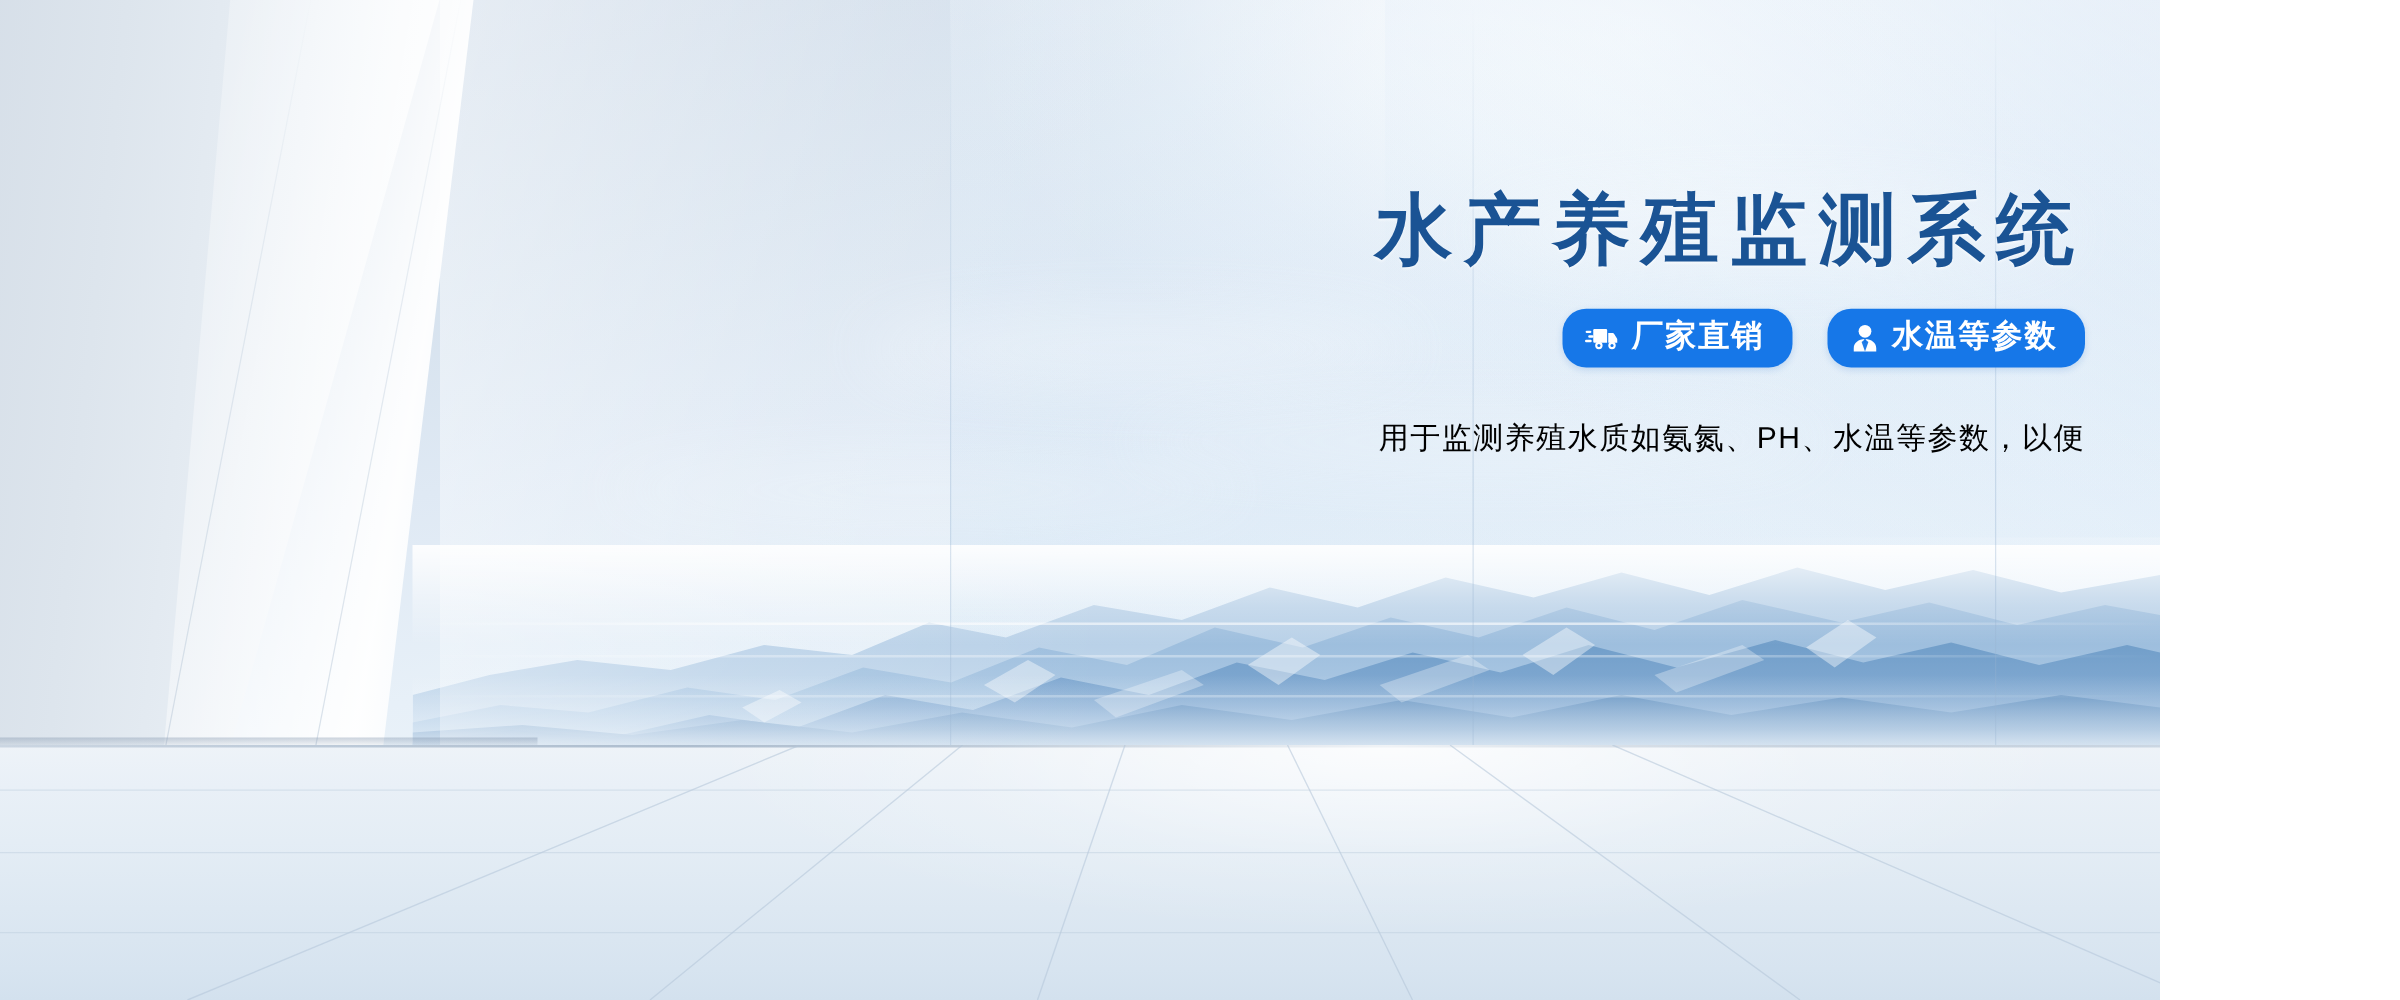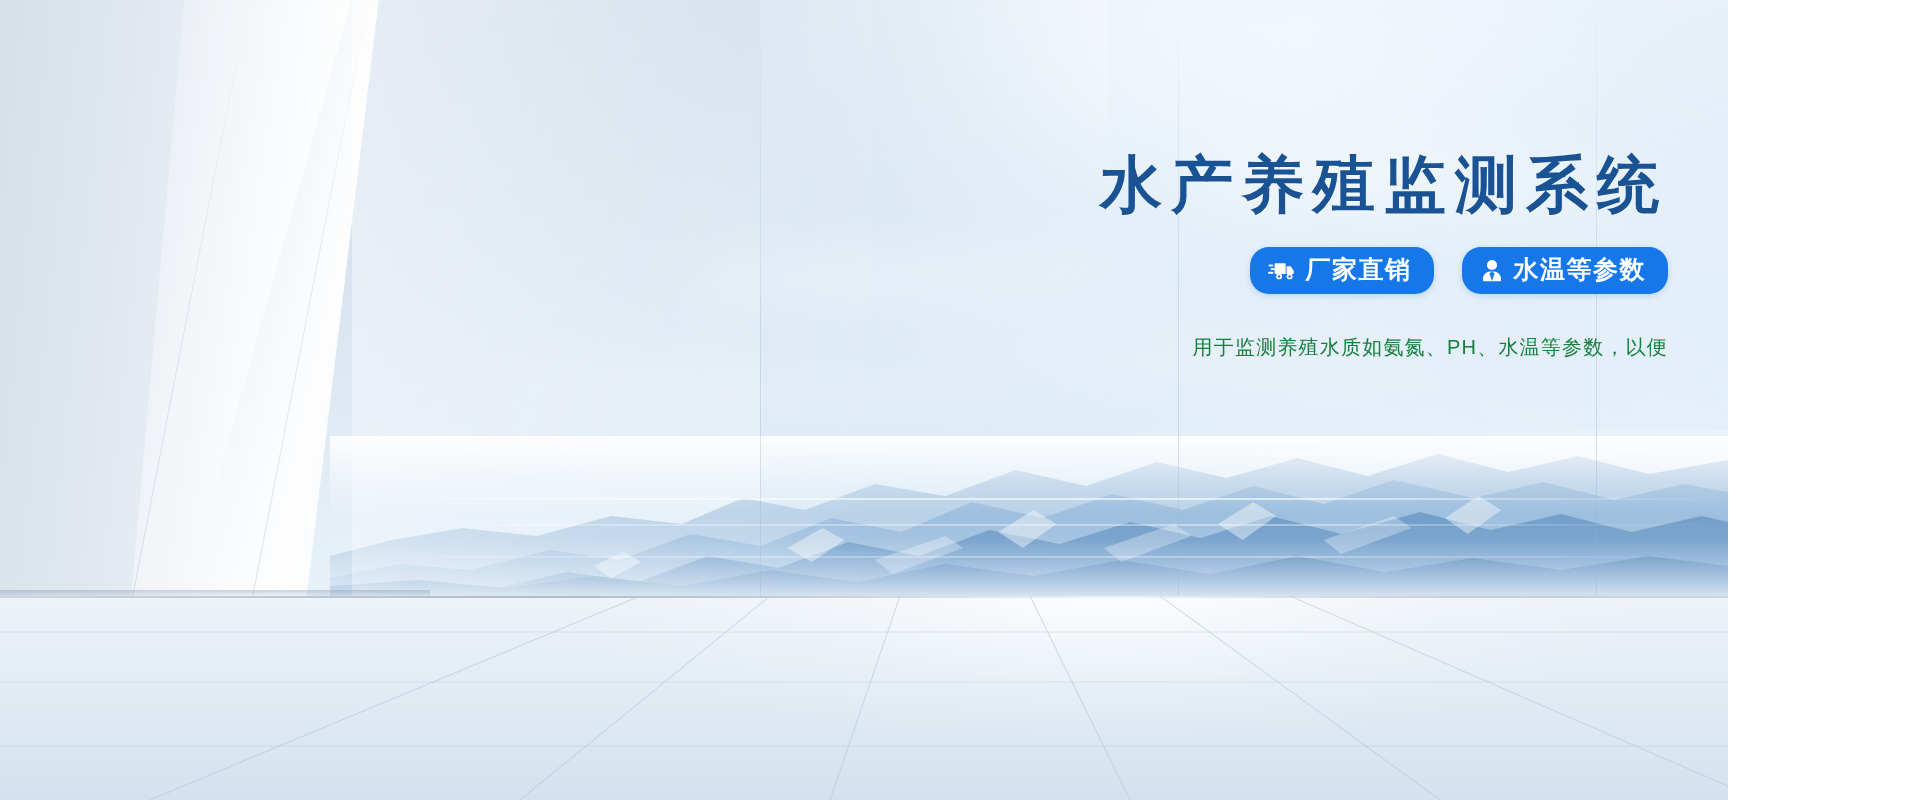--- a/index.html
+++ b/index.html
@@ -182,22 +182,22 @@
     padding:7px 22px 8px 18px;
     font-size:25px;
     font-weight:bold;
     letter-spacing:1.5px;
     line-height:1.25;
     box-shadow:0 2px 6px rgba(22,100,200,0.18);
   }
   .badge svg{display:block;flex:none;}
   .desc{
     margin-top:36px;
-    color:#15803d;
-    font-size:20px;
+    color:#000000;
+    font-size:24px;
     line-height:1.78;
     letter-spacing:1.2px;
     font-weight:normal;
   }
   .desc-line{display:block;white-space:nowrap;}
 </style>
 </head>
 <body>
 
 <div class="banner">

